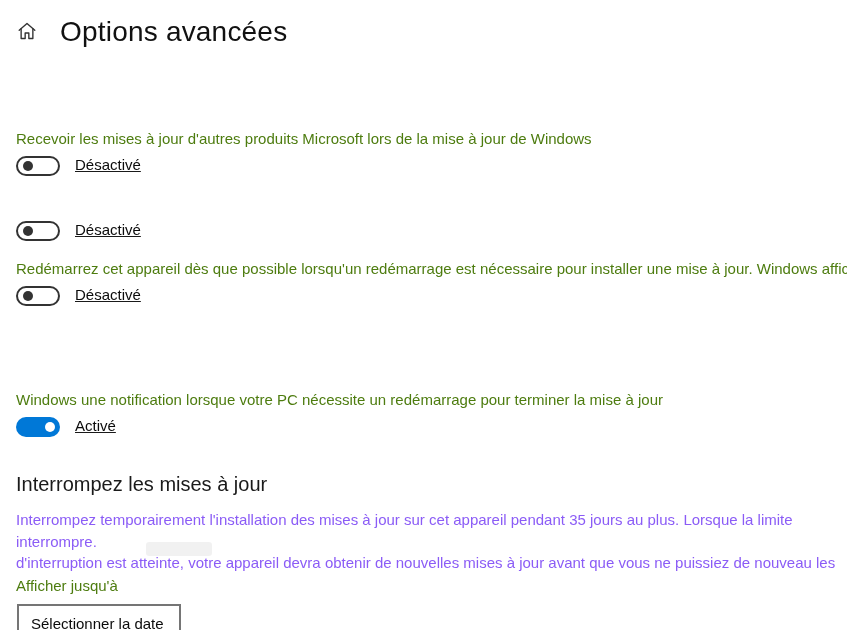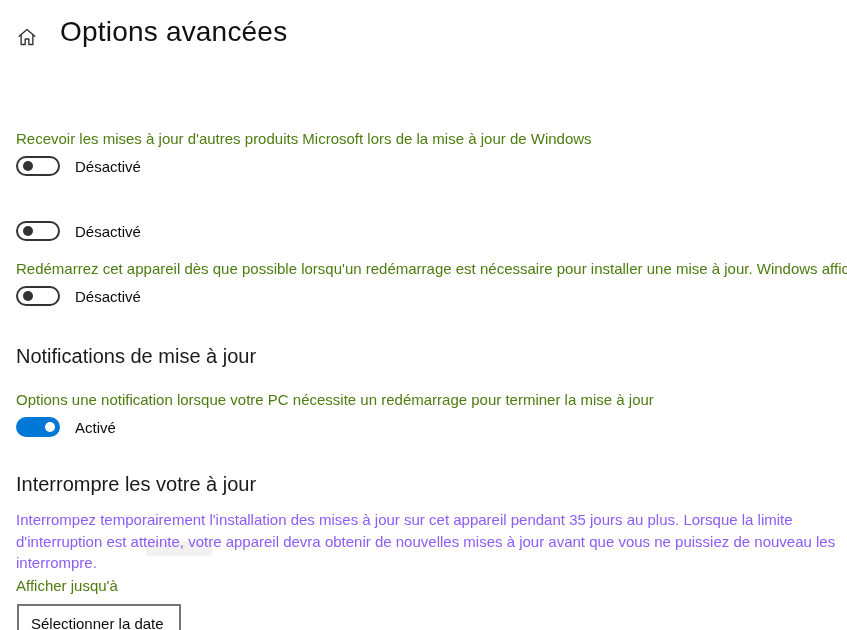--- a/index.html
+++ b/index.html
@@ -14,21 +14,21 @@
     height: 630px;
     background: #ffffff;
     overflow: hidden;
   }
 
   
   .page-header {
     position: absolute;
     left: 16px; top: 16px;
     display: flex;
-    align-items: flex-end;
+    align-items: flex-start;
   }
   .home-icon {
     width: 22px; height: 22px;
     margin-top: 4px;
     cursor: pointer;
   }
   .page-title {
     margin-left: 22px;
     font-size: 28px;
     font-weight: 300;
@@ -52,21 +52,21 @@
     position: absolute;
     left: 16px;
     font-size: 15px;
     color: #4d7c0f;
     white-space: nowrap;
   }
   .toggle-row {
     position: absolute;
     left: 16px;
     display: flex;
-    align-items: center;
+    text-decoration: underline;
   }
   .toggle {
     position: relative;
     width: 44px; height: 20px;
     border-radius: 10px;
     cursor: pointer;
     flex: 0 0 auto;
   }
   .toggle.off {
     border: 2px solid #333333;
@@ -164,38 +164,37 @@
   </div>
 
   <div class="row-label" style="top:260px">Redémarrez cet appareil dès que possible lorsqu'un redémarrage est nécessaire pour installer une mise à jour. Windows affiche un aver</div>
   <div class="toggle-row" style="top:286px">
     <div class="toggle off">
         <div class="knob"></div>
       </div>
     <span class="toggle-state">Désactivé</span>
   </div>
 
-  <h2 class="section-heading" style="top:345px">Notifications de mise à jour</h2>
-
-  <div class="row-label" style="top:391px">Options une notification lorsque votre PC nécessite un redémarrage pour terminer la mise à jour</div>
+
+  <div class="row-label" style="top:391px">Windows une notification lorsque votre PC nécessite un redémarrage pour terminer la mise à jour</div>
   <div class="toggle-row" style="top:417px">
     <div class="toggle on">
         <div class="knob"></div>
       </div>
     <span class="toggle-state">Activé</span>
   </div>
 
-  <h2 class="section-heading" style="top:473px">Interrompre les votre à jour</h2>
+  <h2 class="section-heading" style="top:473px">Interrompez les mises à jour</h2>
 
   <div class="ghost-artifact"></div>
 
   <div class="pause-desc" style="top:509px">
     <div>Interrompez temporairement l'installation des mises à jour sur cet appareil pendant 35 jours au plus. Lorsque la limite</div>
+    <div>interrompre.</div>
     <div>d'interruption est atteinte, votre appareil devra obtenir de nouvelles mises à jour avant que vous ne puissiez de nouveau les</div>
-    <div>interrompre.</div>
   </div>
 
   <div class="row-label" style="top:577px">Afficher jusqu'à</div>
 
   <div class="date-select">
     <span class="date-select-label">Sélectionner la date</span>
     <svg class="chevron-down-icon" viewBox="0 0 14 14" fill="none" stroke="#666666" stroke-width="1.3" stroke-linecap="round" stroke-linejoin="round">
       <polyline points="2.5,5 7,9.5 11.5,5"></polyline>
     </svg>
   </div>

